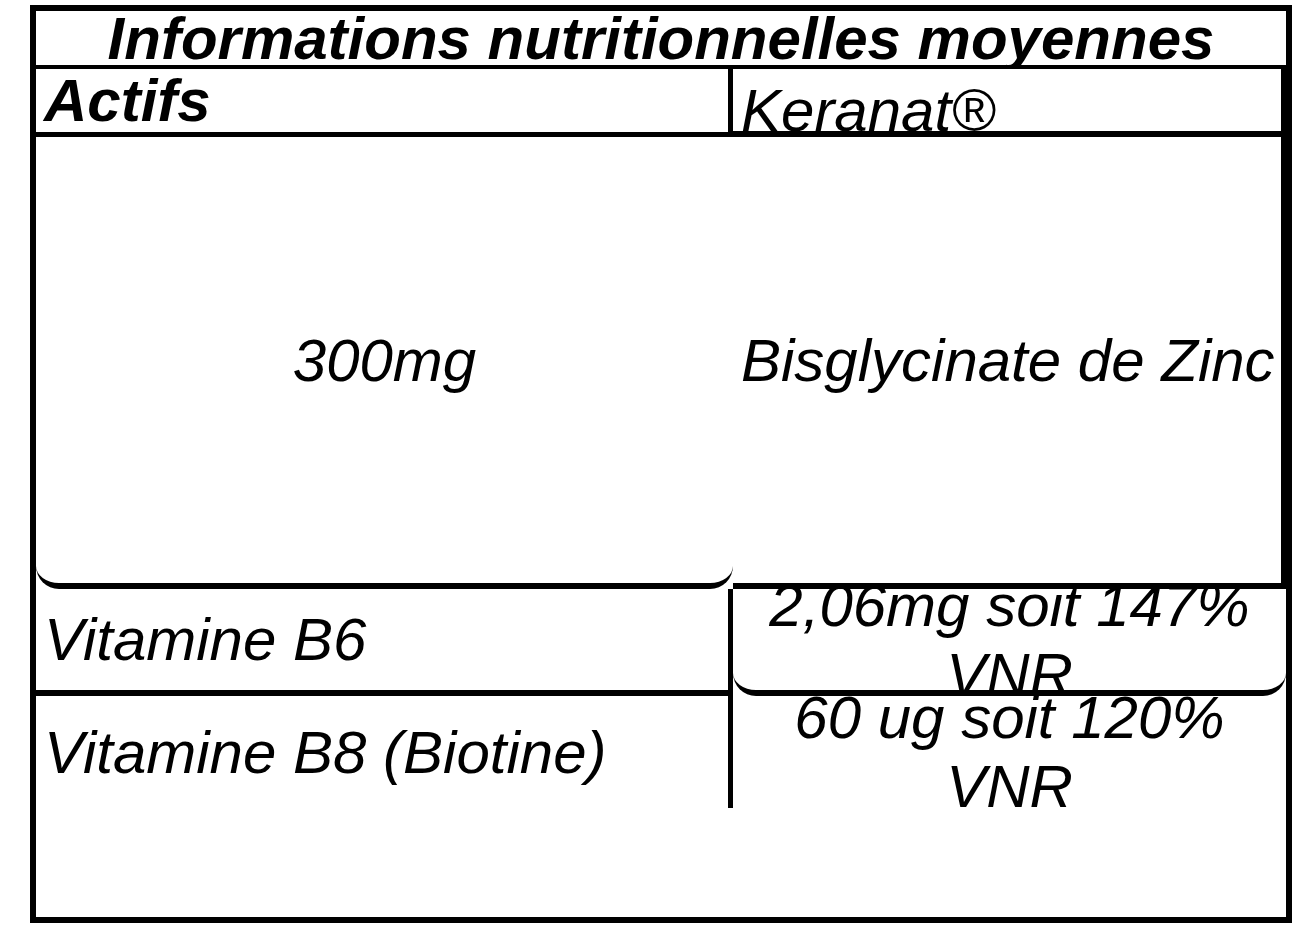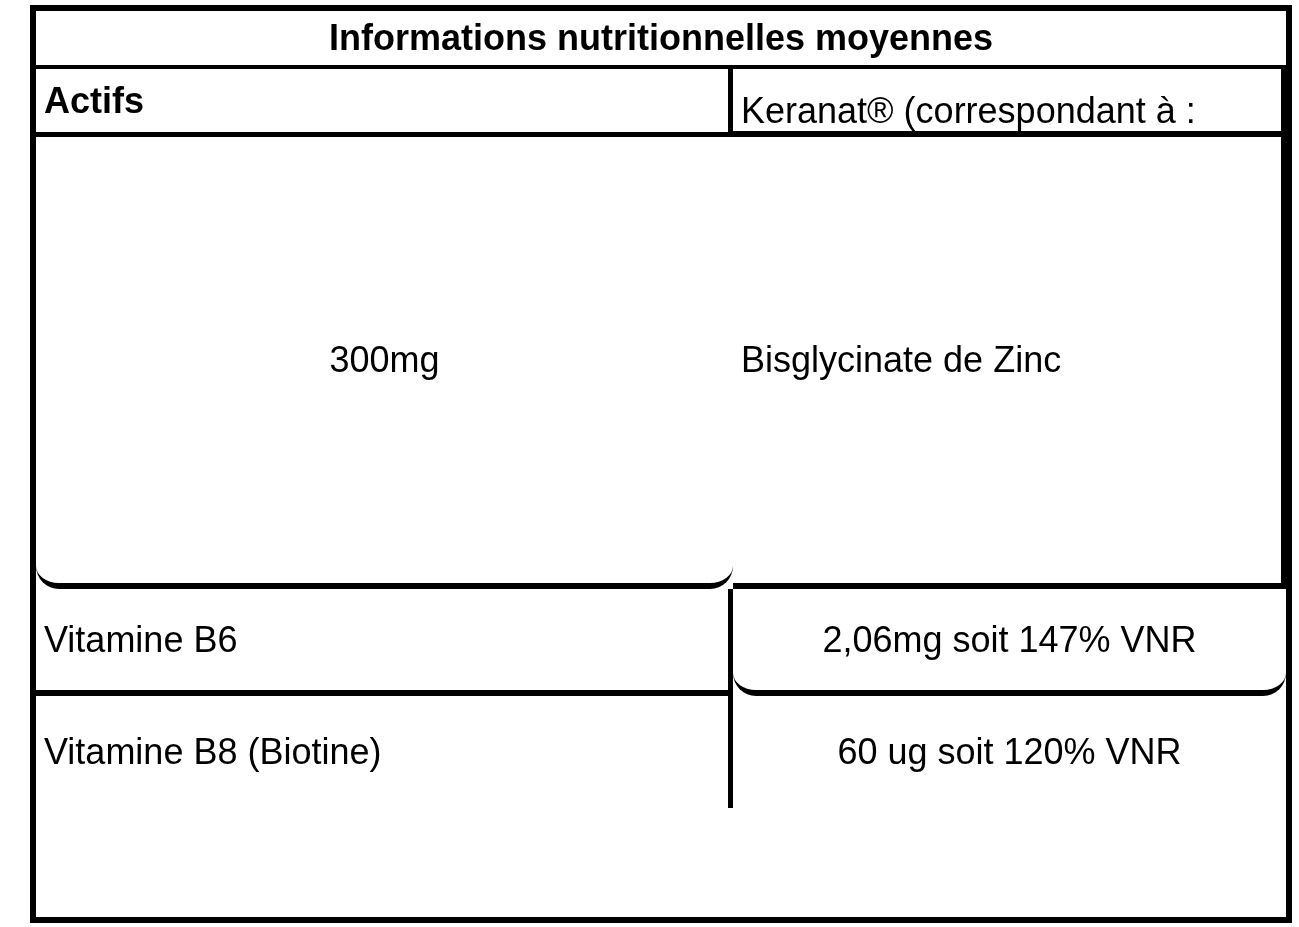--- a/index.html
+++ b/index.html
@@ -21,21 +21,22 @@
     left: 30px;
     top: 5px;
     width: 1262px;
     height: 918px;
     box-sizing: border-box;
     border: 6px solid #000000;
     background: #ffffff;
     display: grid;
     grid-template-columns: 697px 1fr;
     grid-template-rows: 58px 68px 452px 107px 112px 1fr;
-    font-size: 36px;
+    font-size: 60px;
+    font-style: italic;
   }
   .cell {
     box-sizing: border-box;
     display: flex;
     align-items: center;
     overflow: hidden;
   }
   .b-right  { border-right: 5px solid #000000; }
   .b-bot4   { border-bottom: 4px solid #000000; }
   .b-bot5   { border-bottom: 5px solid #000000; }

